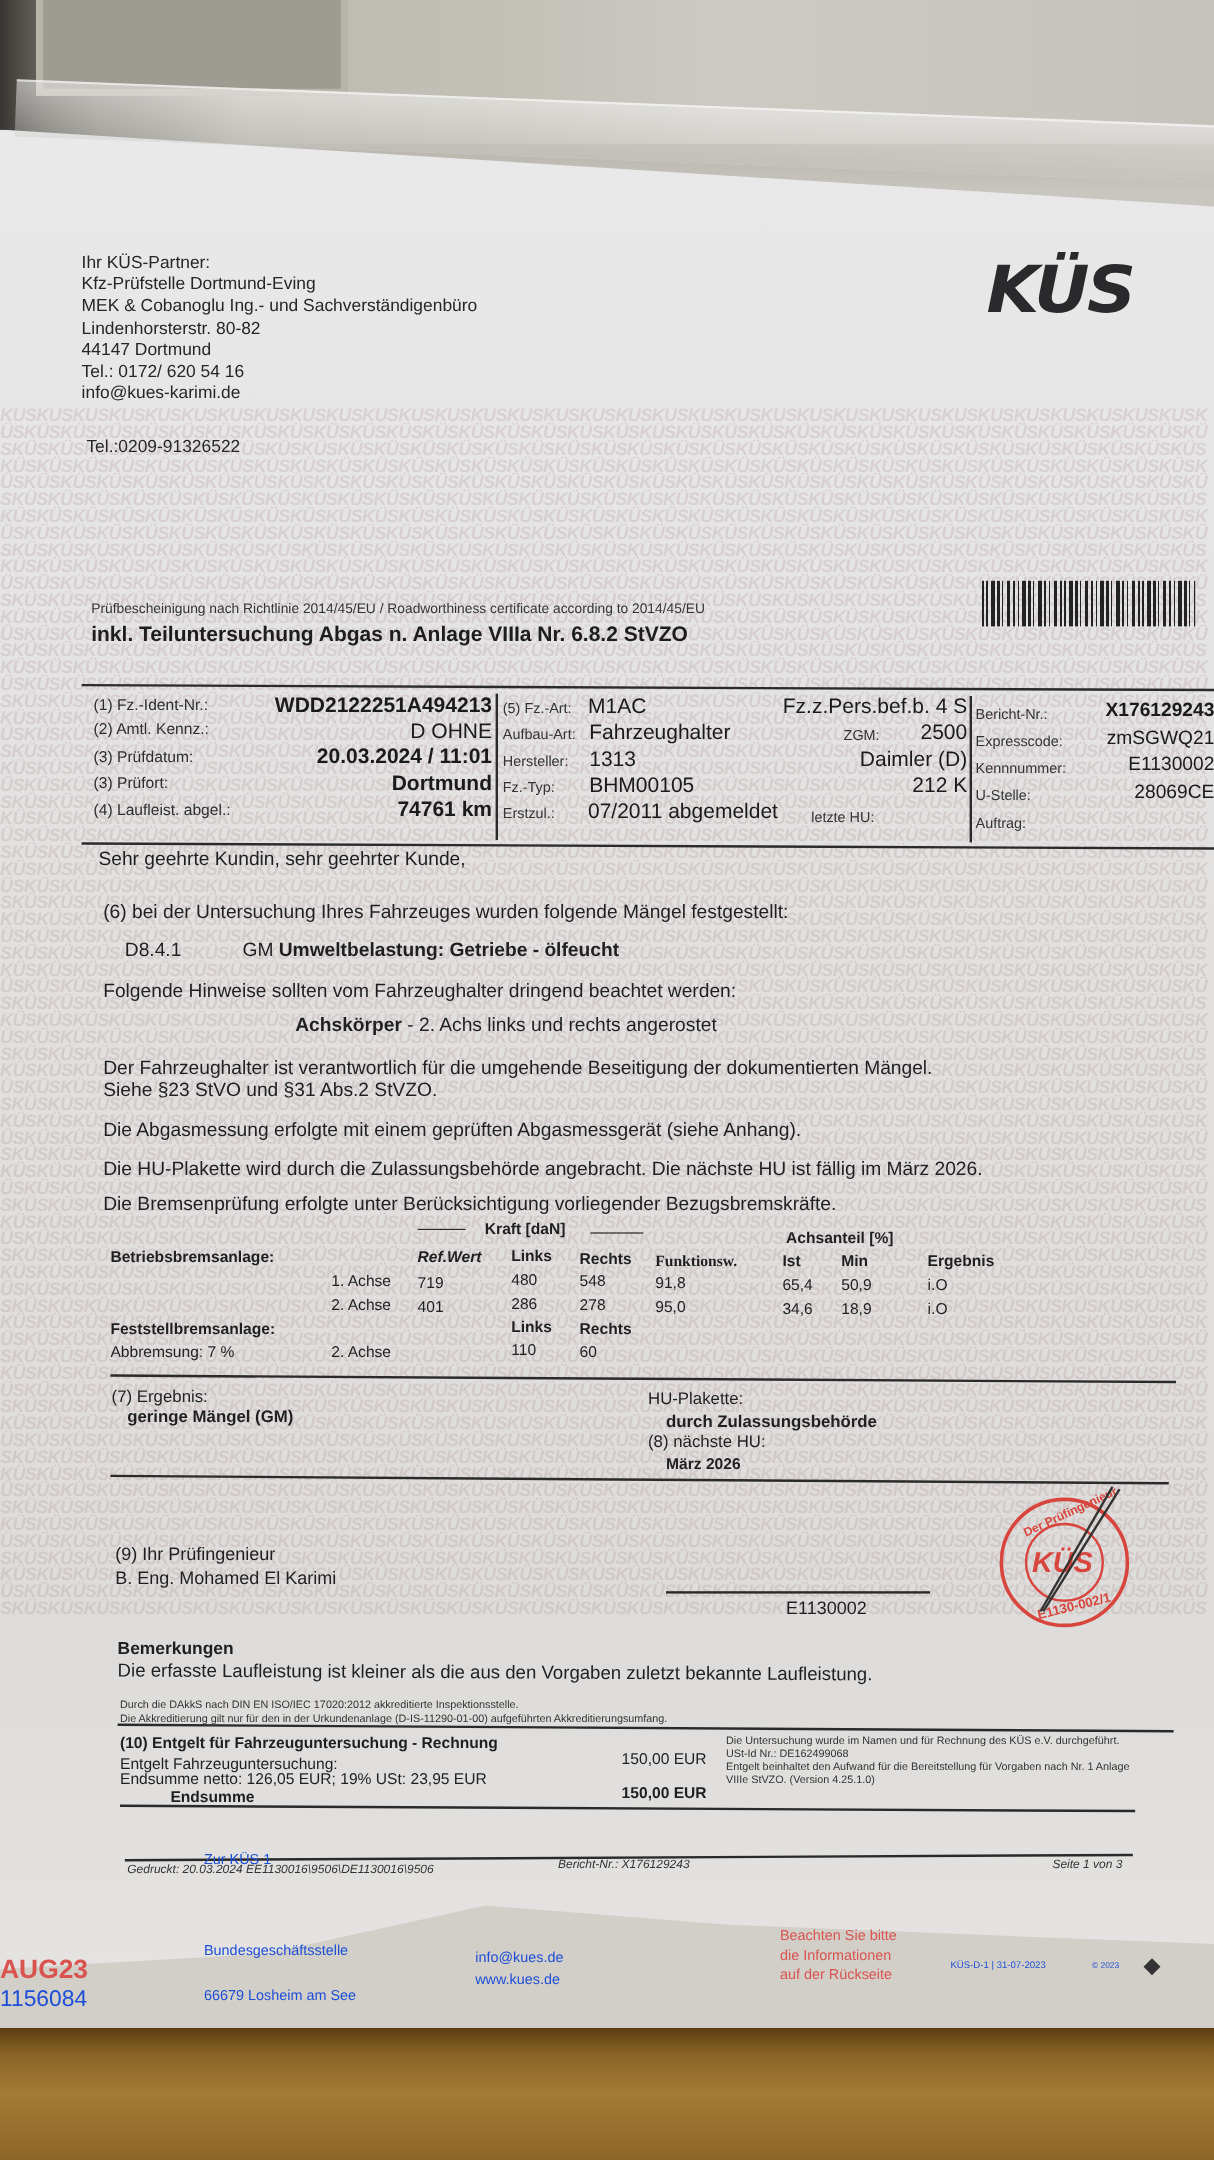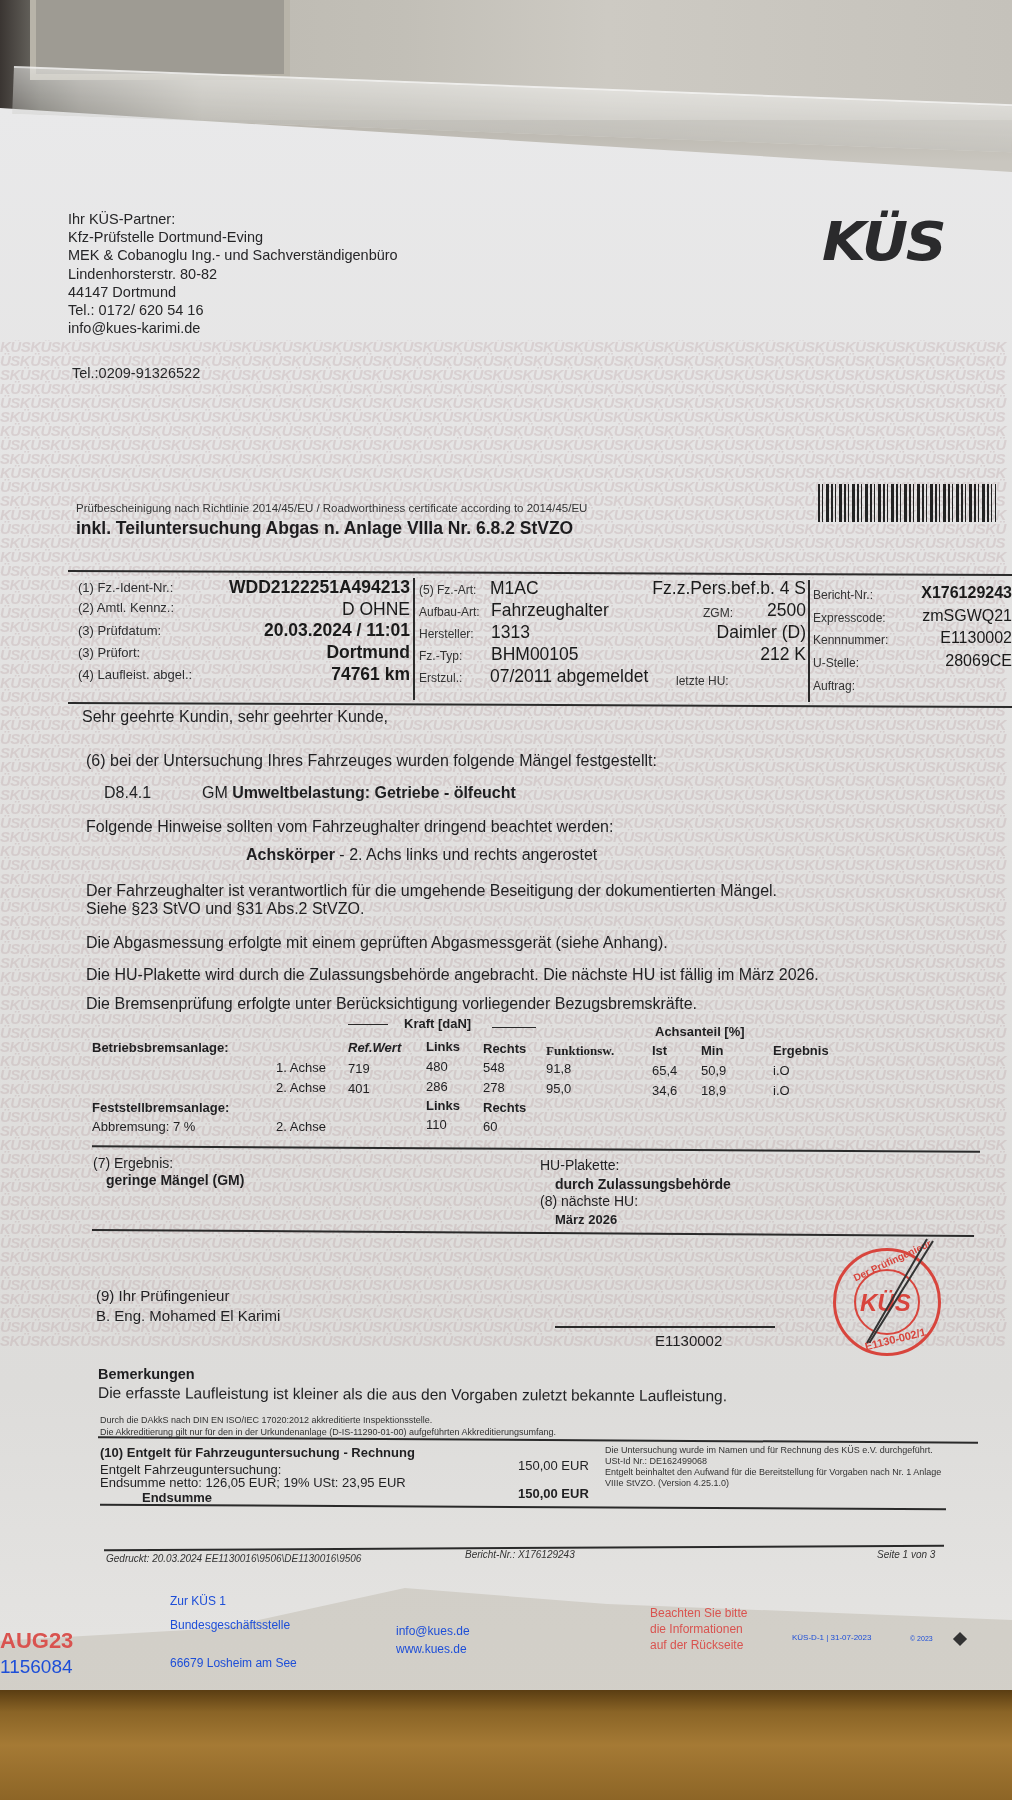--- a/index.html
+++ b/index.html
@@ -274,21 +274,21 @@
   <div class="hline" style="left:100px; top:1506px; width:846px; height:1.5px; transform:rotate(0.3deg);"></div>
 
   <div class="hline" style="left:104px; top:1547px; width:840px; height:1.5px; transform:rotate(-0.3deg);"></div>
   <div class="small" style="left:106px; top:1553px; font-size:10px; font-style:italic;">Gedruckt: 20.03.2024   EE1130016\9506\DE1130016\9506</div>
   <div class="small" style="left:465px; top:1549px; font-size:10px; font-style:italic;">Bericht-Nr.: X176129243</div>
   <div class="small" style="left:877px; top:1549px; font-size:10px; font-style:italic;">Seite 1 von 3</div>
 
   <div class="footer-red" style="left:0px; top:1628px; font-size:22px; font-weight:bold;">AUG23</div>
   <div class="footer-txt" style="left:0px; top:1656px; font-size:19px;">1156084</div>
   <div class="footer-txt" style="left:170px; top:1618px;">Bundesgeschäftsstelle</div>
-  <div class="footer-txt" style="left:170px; top:1594px;">Zur KÜS 1</div>
+  <div class="footer-txt" style="left:170px; top:1542px;">Zur KÜS 1</div>
   <div class="footer-txt" style="left:170px; top:1656px;">66679 Losheim am See</div>
   <div class="footer-txt" style="left:396px; top:1624px;">info@kues.de</div>
   <div class="footer-txt" style="left:396px; top:1642px;">www.kues.de</div>
   <div class="footer-red" style="left:650px; top:1606px; font-size:12px;">Beachten Sie bitte</div>
   <div class="footer-red" style="left:650px; top:1622px; font-size:12px;">die Informationen</div>
   <div class="footer-red" style="left:650px; top:1638px; font-size:12px;">auf der Rückseite</div>
   <div class="footer-txt" style="left:792px; top:1633px; font-size:8px;">KÜS-D-1 | 31-07-2023</div>
   <div class="footer-txt" style="left:910px; top:1635px; font-size:7px;">© 2023</div>
   <div class="abs" style="left:955px; top:1634px; width:10px; height:10px; background:#333; transform:rotate(45deg);"></div>
 </div>

